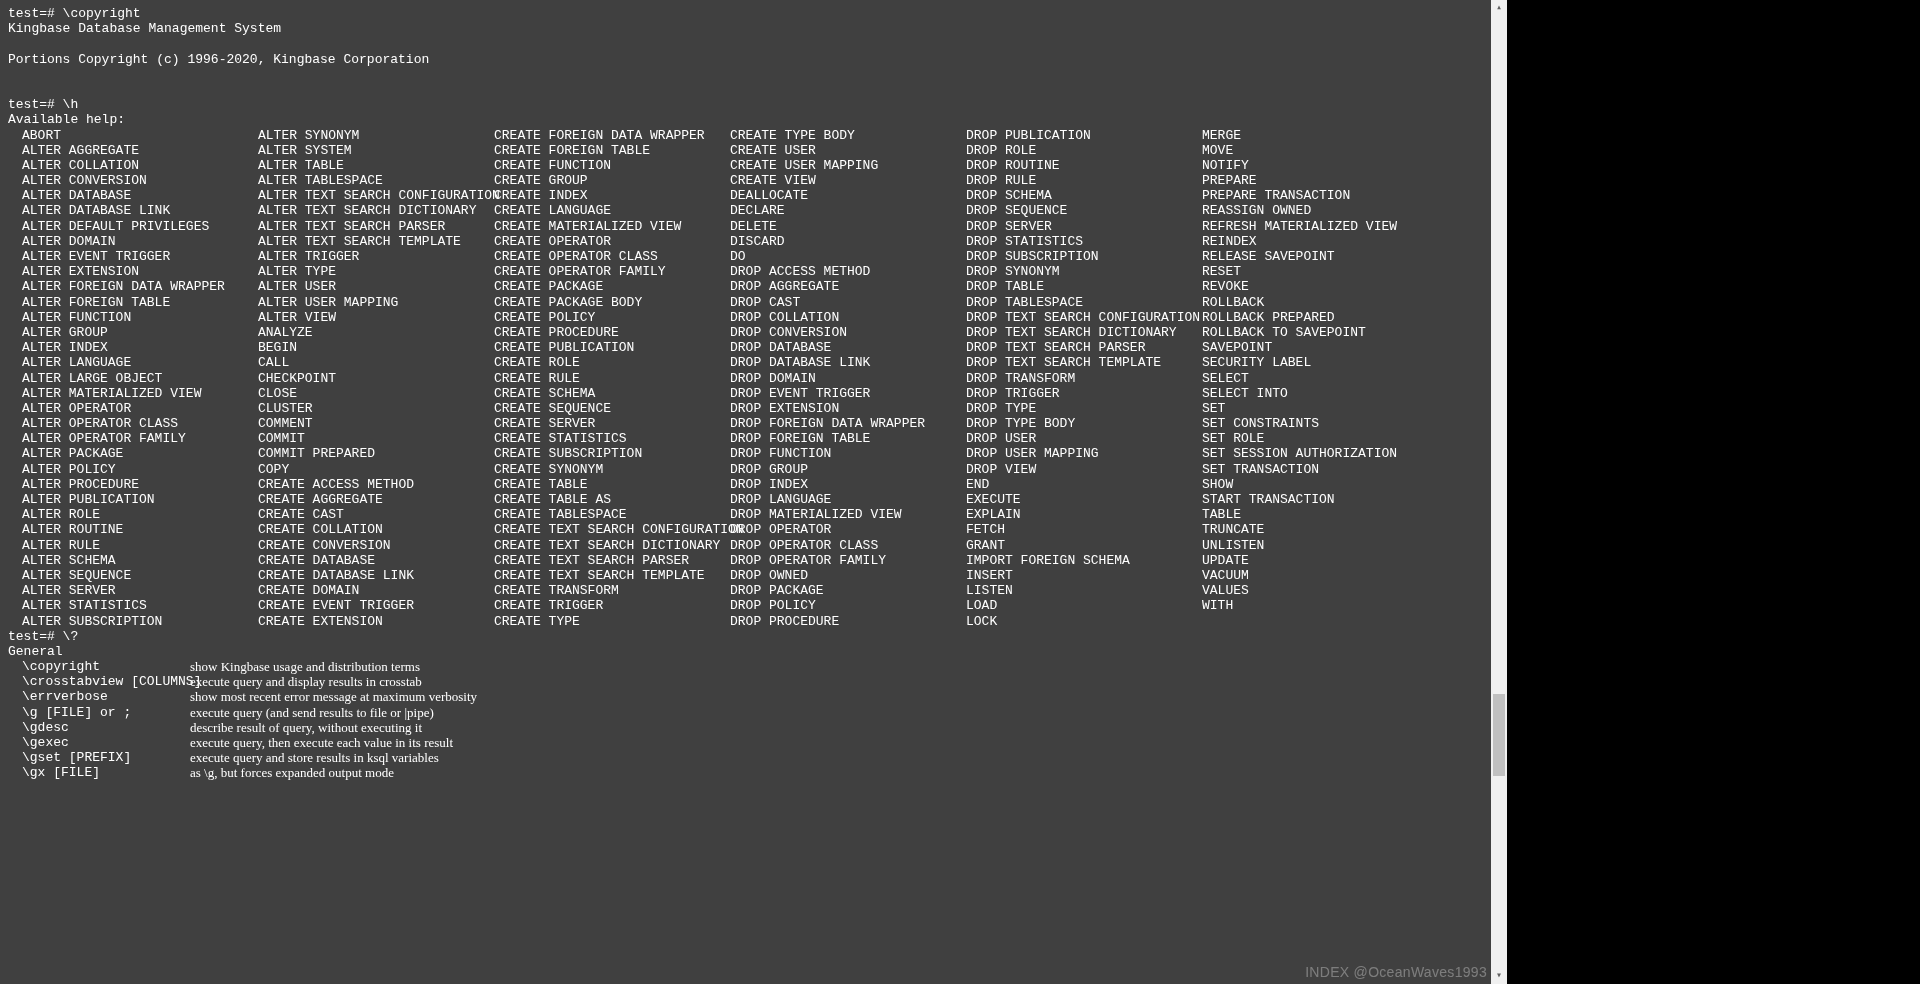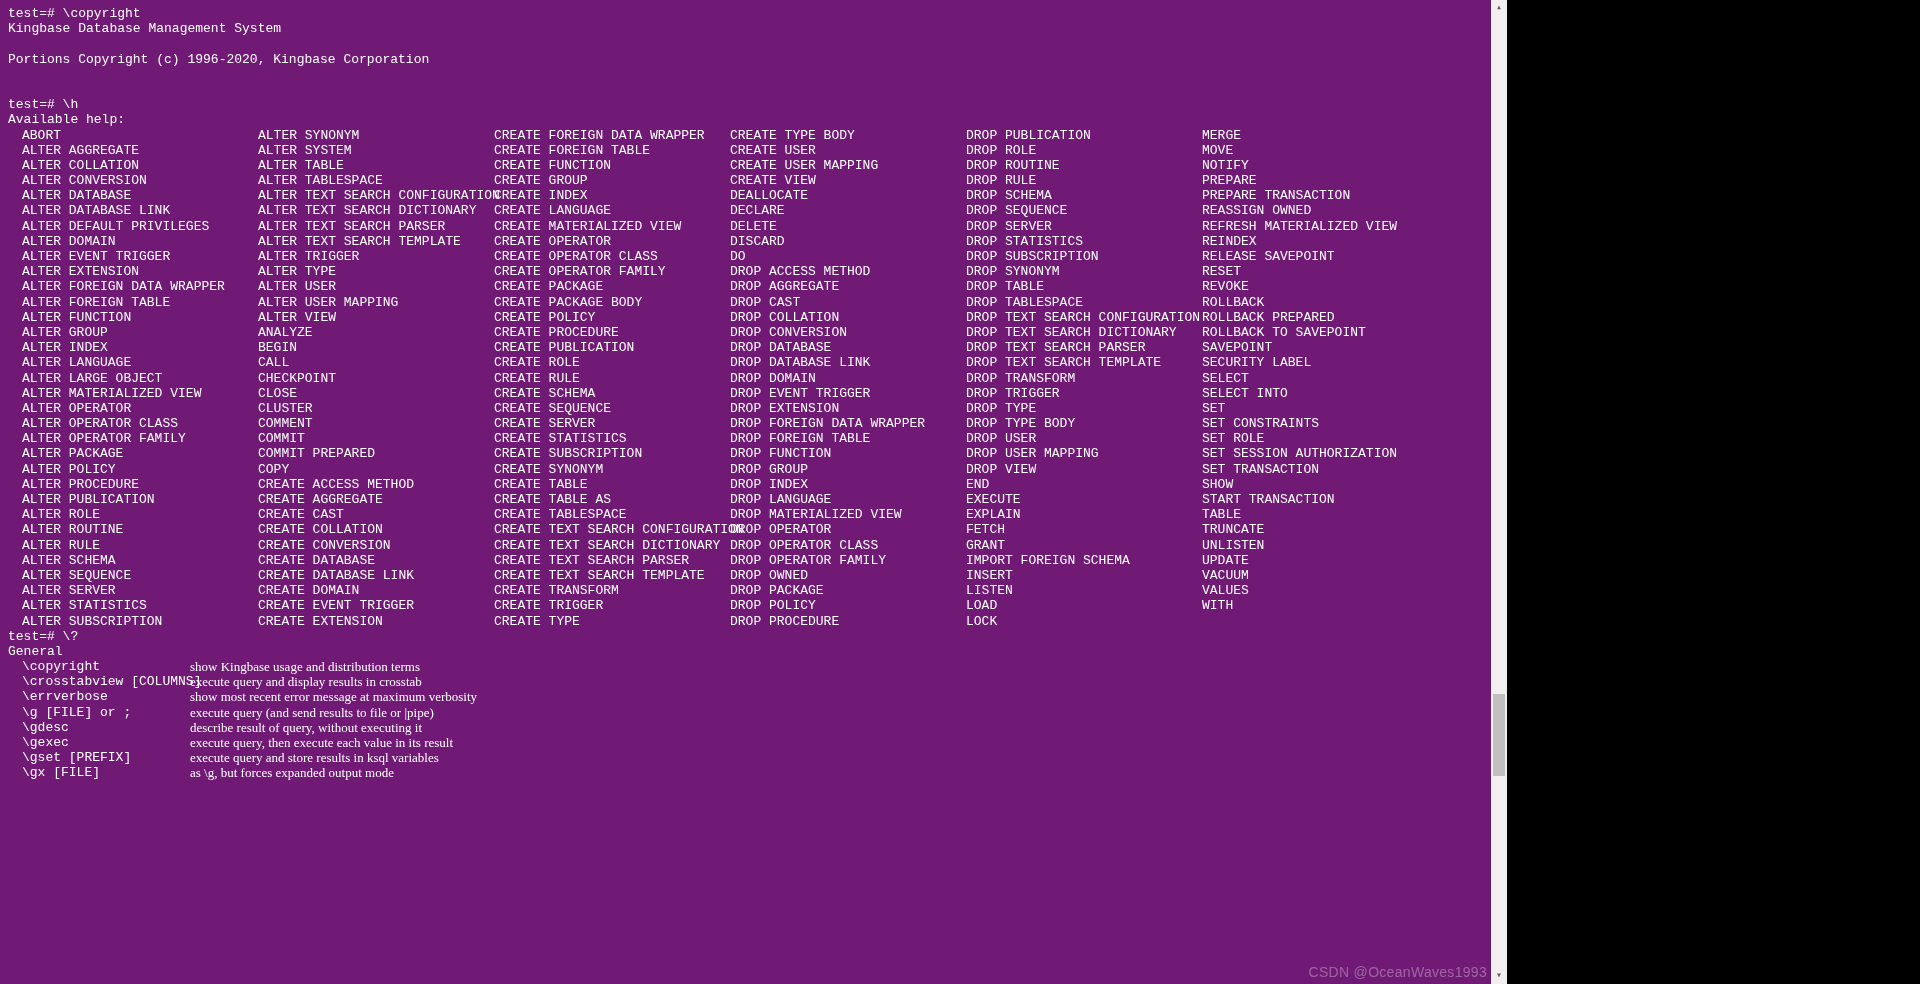--- a/index.html
+++ b/index.html
@@ -11,21 +11,21 @@
     font-family: "Consolas", "Courier New", monospace;
     font-size: 13px;
     line-height: 15.2px;
     color: #fff;
     overflow: hidden;
   }
   .viewport {
     position: relative;
     width: 1507px;
     height: 984px;
-    background: #701a75;
+    background: #404040;
     box-sizing: border-box;
   }
   .content {
     position: absolute;
     left: 0;
     top: 0;
     right: 0;
     padding: 6px 8px 6px 8px;
     white-space: pre;
   }
@@ -84,14 +84,14 @@
 
 <div class="viewport">
   <div class="content" id="content"><div class="row"><span>test=# </span><span>\copyright</span></div><div class="row"><span>Kingbase Database Management System</span></div><div class="row"><span> </span></div><div class="row"><span>Portions Copyright (c) 1996-2020, Kingbase Corporation</span></div><div class="row"><span> </span></div><div class="row"><span> </span></div><div class="row"><span>test=# </span><span>\h</span></div><div class="row"><span>Available help:</span></div><div class="row"><span class="pad1"></span><span class="col">ABORT</span><span class="col">ALTER SYNONYM</span><span class="col">CREATE FOREIGN DATA WRAPPER</span><span class="col">CREATE TYPE BODY</span><span class="col">DROP PUBLICATION</span><span class="colW">MERGE</span></div><div class="row"><span class="pad1"></span><span class="col">ALTER AGGREGATE</span><span class="col">ALTER SYSTEM</span><span class="col">CREATE FOREIGN TABLE</span><span class="col">CREATE USER</span><span class="col">DROP ROLE</span><span class="colW">MOVE</span></div><div class="row"><span class="pad1"></span><span class="col">ALTER COLLATION</span><span class="col">ALTER TABLE</span><span class="col">CREATE FUNCTION</span><span class="col">CREATE USER MAPPING</span><span class="col">DROP ROUTINE</span><span class="colW">NOTIFY</span></div><div class="row"><span class="pad1"></span><span class="col">ALTER CONVERSION</span><span class="col">ALTER TABLESPACE</span><span class="col">CREATE GROUP</span><span class="col">CREATE VIEW</span><span class="col">DROP RULE</span><span class="colW">PREPARE</span></div><div class="row"><span class="pad1"></span><span class="col">ALTER DATABASE</span><span class="col">ALTER TEXT SEARCH CONFIGURATION</span><span class="col">CREATE INDEX</span><span class="col">DEALLOCATE</span><span class="col">DROP SCHEMA</span><span class="colW">PREPARE TRANSACTION</span></div><div class="row"><span class="pad1"></span><span class="col">ALTER DATABASE LINK</span><span class="col">ALTER TEXT SEARCH DICTIONARY</span><span class="col">CREATE LANGUAGE</span><span class="col">DECLARE</span><span class="col">DROP SEQUENCE</span><span class="colW">REASSIGN OWNED</span></div><div class="row"><span class="pad1"></span><span class="col">ALTER DEFAULT PRIVILEGES</span><span class="col">ALTER TEXT SEARCH PARSER</span><span class="col">CREATE MATERIALIZED VIEW</span><span class="col">DELETE</span><span class="col">DROP SERVER</span><span class="colW">REFRESH MATERIALIZED VIEW</span></div><div class="row"><span class="pad1"></span><span class="col">ALTER DOMAIN</span><span class="col">ALTER TEXT SEARCH TEMPLATE</span><span class="col">CREATE OPERATOR</span><span class="col">DISCARD</span><span class="col">DROP STATISTICS</span><span class="colW">REINDEX</span></div><div class="row"><span class="pad1"></span><span class="col">ALTER EVENT TRIGGER</span><span class="col">ALTER TRIGGER</span><span class="col">CREATE OPERATOR CLASS</span><span class="col">DO</span><span class="col">DROP SUBSCRIPTION</span><span class="colW">RELEASE SAVEPOINT</span></div><div class="row"><span class="pad1"></span><span class="col">ALTER EXTENSION</span><span class="col">ALTER TYPE</span><span class="col">CREATE OPERATOR FAMILY</span><span class="col">DROP ACCESS METHOD</span><span class="col">DROP SYNONYM</span><span class="colW">RESET</span></div><div class="row"><span class="pad1"></span><span class="col">ALTER FOREIGN DATA WRAPPER</span><span class="col">ALTER USER</span><span class="col">CREATE PACKAGE</span><span class="col">DROP AGGREGATE</span><span class="col">DROP TABLE</span><span class="colW">REVOKE</span></div><div class="row"><span class="pad1"></span><span class="col">ALTER FOREIGN TABLE</span><span class="col">ALTER USER MAPPING</span><span class="col">CREATE PACKAGE BODY</span><span class="col">DROP CAST</span><span class="col">DROP TABLESPACE</span><span class="colW">ROLLBACK</span></div><div class="row"><span class="pad1"></span><span class="col">ALTER FUNCTION</span><span class="col">ALTER VIEW</span><span class="col">CREATE POLICY</span><span class="col">DROP COLLATION</span><span class="col">DROP TEXT SEARCH CONFIGURATION</span><span class="colW">ROLLBACK PREPARED</span></div><div class="row"><span class="pad1"></span><span class="col">ALTER GROUP</span><span class="col">ANALYZE</span><span class="col">CREATE PROCEDURE</span><span class="col">DROP CONVERSION</span><span class="col">DROP TEXT SEARCH DICTIONARY</span><span class="colW">ROLLBACK TO SAVEPOINT</span></div><div class="row"><span class="pad1"></span><span class="col">ALTER INDEX</span><span class="col">BEGIN</span><span class="col">CREATE PUBLICATION</span><span class="col">DROP DATABASE</span><span class="col">DROP TEXT SEARCH PARSER</span><span class="colW">SAVEPOINT</span></div><div class="row"><span class="pad1"></span><span class="col">ALTER LANGUAGE</span><span class="col">CALL</span><span class="col">CREATE ROLE</span><span class="col">DROP DATABASE LINK</span><span class="col">DROP TEXT SEARCH TEMPLATE</span><span class="colW">SECURITY LABEL</span></div><div class="row"><span class="pad1"></span><span class="col">ALTER LARGE OBJECT</span><span class="col">CHECKPOINT</span><span class="col">CREATE RULE</span><span class="col">DROP DOMAIN</span><span class="col">DROP TRANSFORM</span><span class="colW">SELECT</span></div><div class="row"><span class="pad1"></span><span class="col">ALTER MATERIALIZED VIEW</span><span class="col">CLOSE</span><span class="col">CREATE SCHEMA</span><span class="col">DROP EVENT TRIGGER</span><span class="col">DROP TRIGGER</span><span class="colW">SELECT INTO</span></div><div class="row"><span class="pad1"></span><span class="col">ALTER OPERATOR</span><span class="col">CLUSTER</span><span class="col">CREATE SEQUENCE</span><span class="col">DROP EXTENSION</span><span class="col">DROP TYPE</span><span class="colW">SET</span></div><div class="row"><span class="pad1"></span><span class="col">ALTER OPERATOR CLASS</span><span class="col">COMMENT</span><span class="col">CREATE SERVER</span><span class="col">DROP FOREIGN DATA WRAPPER</span><span class="col">DROP TYPE BODY</span><span class="colW">SET CONSTRAINTS</span></div><div class="row"><span class="pad1"></span><span class="col">ALTER OPERATOR FAMILY</span><span class="col">COMMIT</span><span class="col">CREATE STATISTICS</span><span class="col">DROP FOREIGN TABLE</span><span class="col">DROP USER</span><span class="colW">SET ROLE</span></div><div class="row"><span class="pad1"></span><span class="col">ALTER PACKAGE</span><span class="col">COMMIT PREPARED</span><span class="col">CREATE SUBSCRIPTION</span><span class="col">DROP FUNCTION</span><span class="col">DROP USER MAPPING</span><span class="colW">SET SESSION AUTHORIZATION</span></div><div class="row"><span class="pad1"></span><span class="col">ALTER POLICY</span><span class="col">COPY</span><span class="col">CREATE SYNONYM</span><span class="col">DROP GROUP</span><span class="col">DROP VIEW</span><span class="colW">SET TRANSACTION</span></div><div class="row"><span class="pad1"></span><span class="col">ALTER PROCEDURE</span><span class="col">CREATE ACCESS METHOD</span><span class="col">CREATE TABLE</span><span class="col">DROP INDEX</span><span class="col">END</span><span class="colW">SHOW</span></div><div class="row"><span class="pad1"></span><span class="col">ALTER PUBLICATION</span><span class="col">CREATE AGGREGATE</span><span class="col">CREATE TABLE AS</span><span class="col">DROP LANGUAGE</span><span class="col">EXECUTE</span><span class="colW">START TRANSACTION</span></div><div class="row"><span class="pad1"></span><span class="col">ALTER ROLE</span><span class="col">CREATE CAST</span><span class="col">CREATE TABLESPACE</span><span class="col">DROP MATERIALIZED VIEW</span><span class="col">EXPLAIN</span><span class="colW">TABLE</span></div><div class="row"><span class="pad1"></span><span class="col">ALTER ROUTINE</span><span class="col">CREATE COLLATION</span><span class="col">CREATE TEXT SEARCH CONFIGURATION</span><span class="col">DROP OPERATOR</span><span class="col">FETCH</span><span class="colW">TRUNCATE</span></div><div class="row"><span class="pad1"></span><span class="col">ALTER RULE</span><span class="col">CREATE CONVERSION</span><span class="col">CREATE TEXT SEARCH DICTIONARY</span><span class="col">DROP OPERATOR CLASS</span><span class="col">GRANT</span><span class="colW">UNLISTEN</span></div><div class="row"><span class="pad1"></span><span class="col">ALTER SCHEMA</span><span class="col">CREATE DATABASE</span><span class="col">CREATE TEXT SEARCH PARSER</span><span class="col">DROP OPERATOR FAMILY</span><span class="col">IMPORT FOREIGN SCHEMA</span><span class="colW">UPDATE</span></div><div class="row"><span class="pad1"></span><span class="col">ALTER SEQUENCE</span><span class="col">CREATE DATABASE LINK</span><span class="col">CREATE TEXT SEARCH TEMPLATE</span><span class="col">DROP OWNED</span><span class="col">INSERT</span><span class="colW">VACUUM</span></div><div class="row"><span class="pad1"></span><span class="col">ALTER SERVER</span><span class="col">CREATE DOMAIN</span><span class="col">CREATE TRANSFORM</span><span class="col">DROP PACKAGE</span><span class="col">LISTEN</span><span class="colW">VALUES</span></div><div class="row"><span class="pad1"></span><span class="col">ALTER STATISTICS</span><span class="col">CREATE EVENT TRIGGER</span><span class="col">CREATE TRIGGER</span><span class="col">DROP POLICY</span><span class="col">LOAD</span><span class="colW">WITH</span></div><div class="row"><span class="pad1"></span><span class="col">ALTER SUBSCRIPTION</span><span class="col">CREATE EXTENSION</span><span class="col">CREATE TYPE</span><span class="col">DROP PROCEDURE</span><span class="col">LOCK</span><span class="colW"></span></div><div class="row"><span>test=# </span><span>\?</span></div><div class="row"><span>General</span></div><div class="row"><span class="pad1"></span><span class="genCmd">\copyright</span><span class="genDesc">show Kingbase usage and distribution terms</span></div><div class="row"><span class="pad1"></span><span class="genCmd">\crosstabview [COLUMNS]</span><span class="genDesc">execute query and display results in crosstab</span></div><div class="row"><span class="pad1"></span><span class="genCmd">\errverbose</span><span class="genDesc">show most recent error message at maximum verbosity</span></div><div class="row"><span class="pad1"></span><span class="genCmd">\g [FILE] or ;</span><span class="genDesc">execute query (and send results to file or |pipe)</span></div><div class="row"><span class="pad1"></span><span class="genCmd">\gdesc</span><span class="genDesc">describe result of query, without executing it</span></div><div class="row"><span class="pad1"></span><span class="genCmd">\gexec</span><span class="genDesc">execute query, then execute each value in its result</span></div><div class="row"><span class="pad1"></span><span class="genCmd">\gset [PREFIX]</span><span class="genDesc">execute query and store results in ksql variables</span></div><div class="row"><span class="pad1"></span><span class="genCmd">\gx [FILE]</span><span class="genDesc">as \g, but forces expanded output mode</span></div></div>
 
   <div class="scrollbar-track">
     <div class="scrollbar-arrow-up">▴</div>
     <div class="scrollbar-thumb" id="sb-thumb" style="top: 694px; height: 82px;"></div>
     <div class="scrollbar-arrow-down">▾</div>
   </div>
 
-  <div class="watermark">CSDN @OceanWaves1993</div>
+  <div class="watermark">INDEX @OceanWaves1993</div>
 </div>
 
 </body></html>

